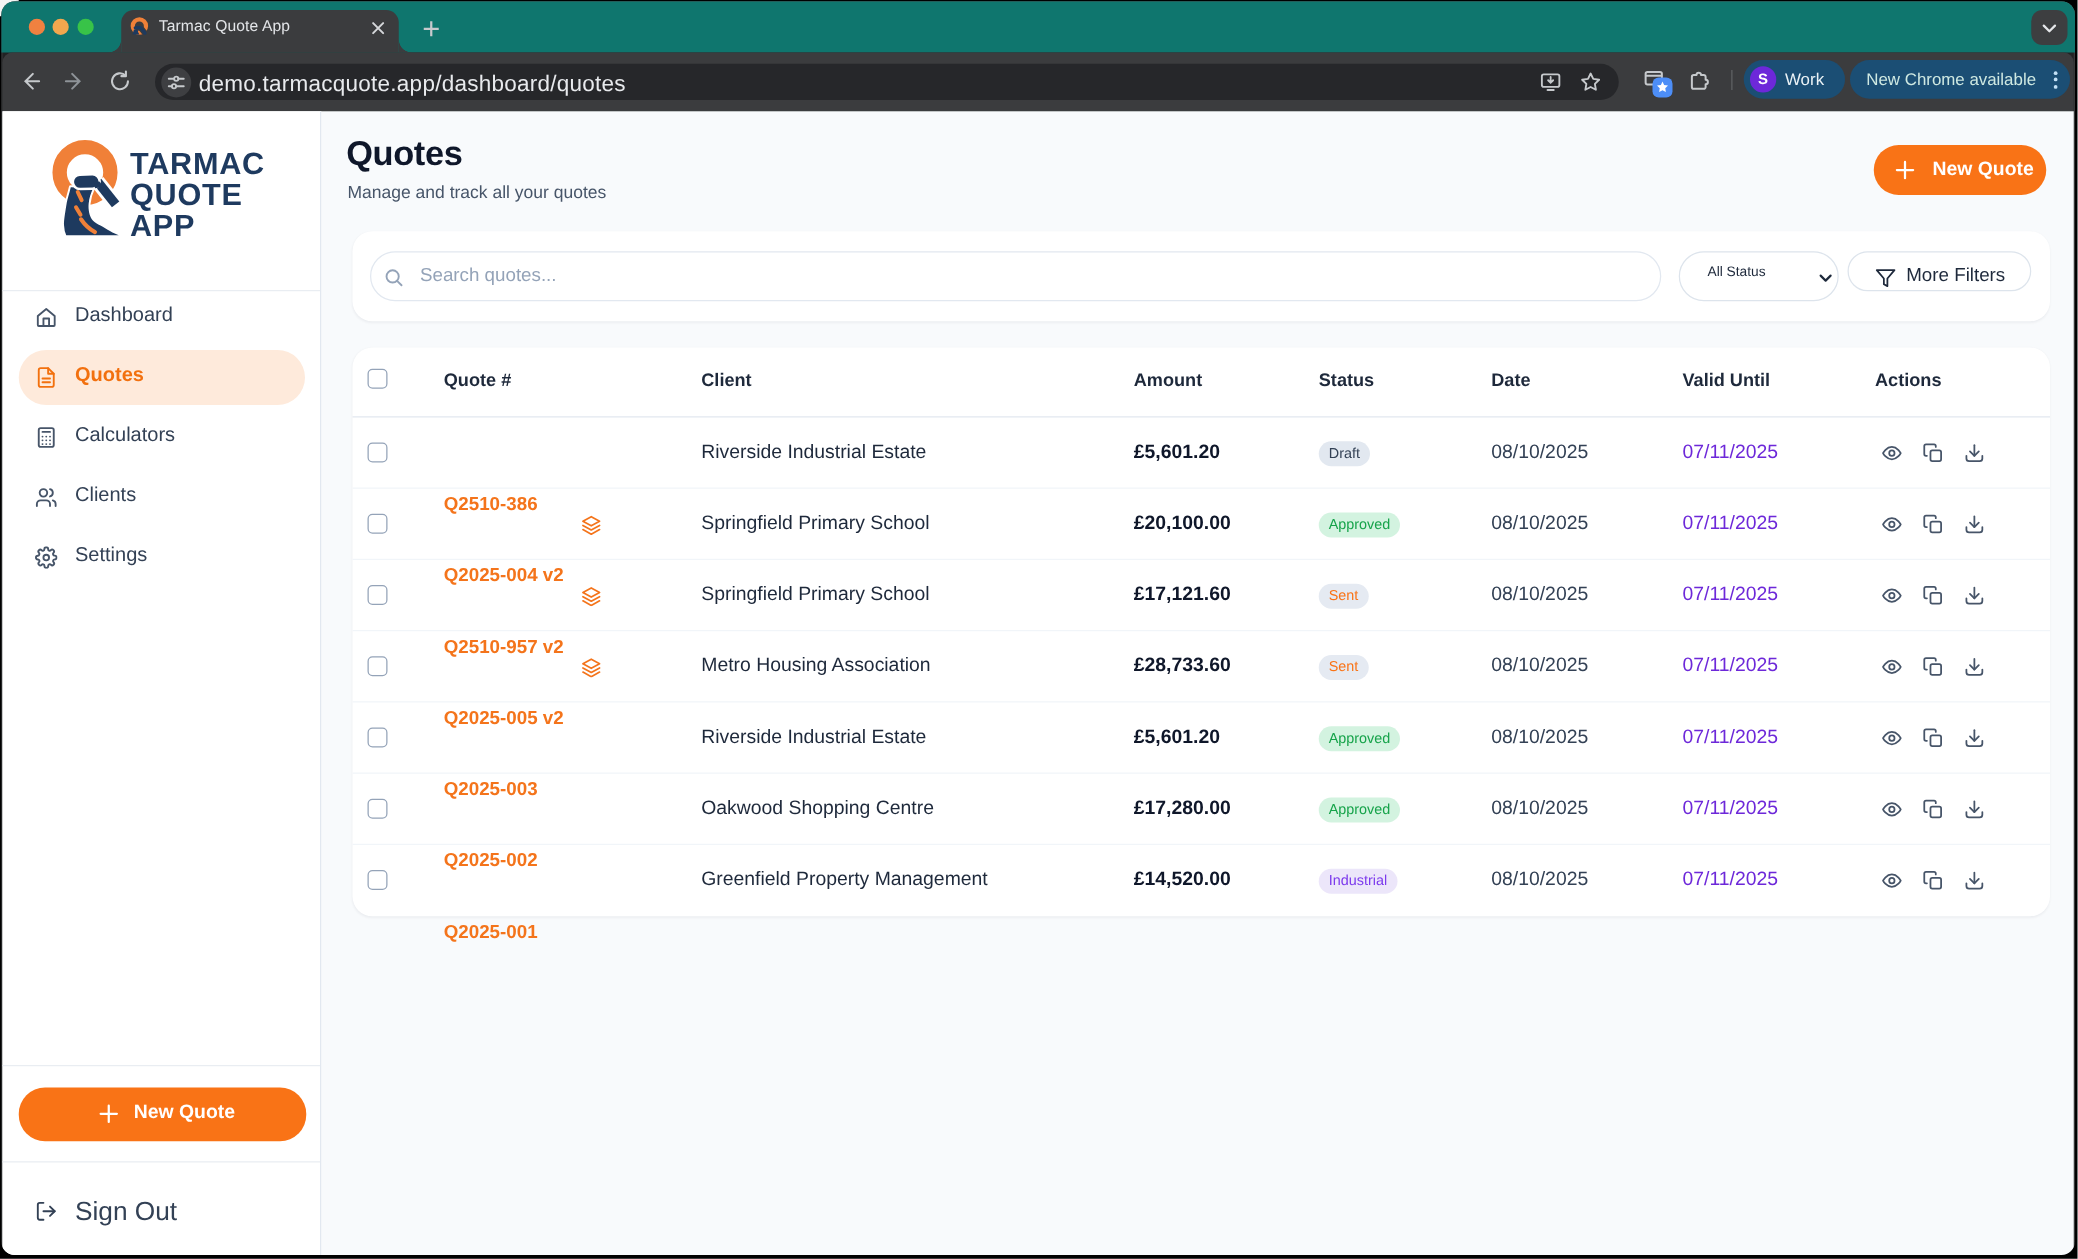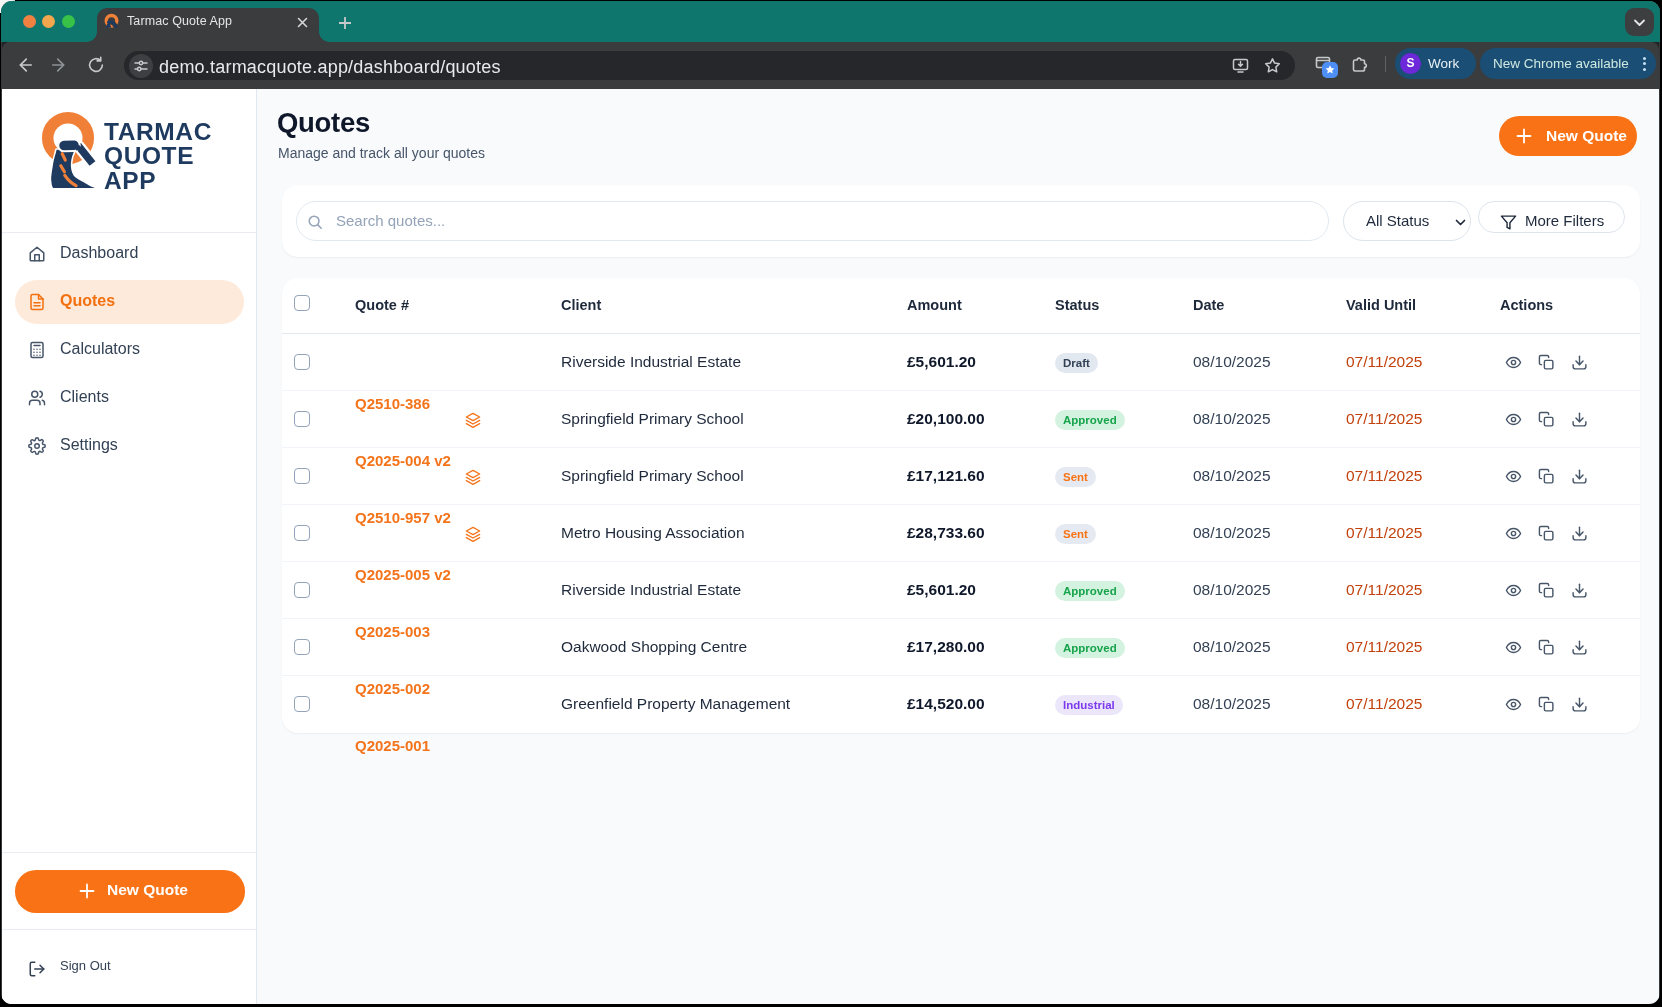--- a/index.html
+++ b/index.html
@@ -54,58 +54,58 @@
 .navitem svg { position:absolute; left:13px; top:13px; width:18px; height:18px; }
 .navitem .lbl { position:absolute; left:45px; top:11.5px; font-size:16px; font-weight:500; }
 .navitem.active { background:#feeadb; color:#f2700e; }
 .navitem.active .lbl { font-weight:bold; }
 .sb-bottom { position:absolute; left:0; bottom:0; width:100%; }
 .sb-newquote { position:absolute; left:13px; top:17px; width:230px; height:43px; background:#f97316; border-radius:21px; color:#fff; }
 .sb-newquote .lbl { position:absolute; left:92px; top:11px; font-size:15.5px; font-weight:bold; }
 .sb-newquote svg { position:absolute; left:64px; top:13px; }
 .signout { position:absolute; left:0; top:76px; width:100%; height:76px; border-top:1px solid #e9edf2; color:#334155; }
 .signout svg { position:absolute; left:26px; top:30px; width:18px; height:18px; }
-.signout .lbl { position:absolute; left:58px; top:28px; font-size:13px; font-weight:500; }
+.signout .lbl { position:absolute; left:58px; top:28px; font-size:21px; font-weight:500; }
 
 .main { position:absolute; left:255px; top:0; right:0; bottom:0; }
 .pg-title { position:absolute; left:20px; top:18px; font-size:27.5px; font-weight:800; color:#0f172a; letter-spacing:-0.3px; }
 .pg-sub { position:absolute; left:21px; top:56px; font-size:14px; color:#475569; }
 .btn-newquote { position:absolute; right:22px; top:27px; width:138px; height:40px; background:#f97316; border-radius:21px; color:#fff; }
 .btn-newquote .lbl { position:absolute; left:47px; top:11px; font-size:15.5px; font-weight:bold; }
 .btn-newquote svg { position:absolute; left:17px; top:12px; }
 
 .searchcard { position:absolute; left:25px; top:96px; right:19px; height:72px; background:#fff; border-radius:16px; box-shadow:0 1px 2px rgba(15,23,42,0.05); }
 .searchbox { position:absolute; left:14px; top:16px; width:1033px; height:40px; border:1px solid #e2e8f0; border-radius:20px; }
 .searchbox svg { position:absolute; left:10px; top:12px; }
 .searchbox .ph { position:absolute; left:39px; top:10px; font-size:15px; color:#94a3b8; }
 .selstatus { position:absolute; left:1061px; top:16px; width:128px; height:40px; border:1px solid #dde4ec; border-radius:20px; }
-.selstatus .lbl { position:absolute; left:22px; top:10px; font-size:15px; color:#1e293b; }
+.selstatus .lbl { position:absolute; left:22px; top:10px; font-size:11px; color:#1e293b; }
 .selstatus svg { position:absolute; right:4px; top:15px; }
 .morefilters { position:absolute; left:1196px; top:16px; width:147px; height:32px; border:1px solid #dde4ec; border-radius:20px; }
 .morefilters svg { position:absolute; left:21px; top:12px; }
 .morefilters .lbl { position:absolute; left:46px; top:10px; font-size:15px; color:#1e293b; font-weight:500; }
 
 .tablecard { position:absolute; left:25px; top:189px; right:19px; height:455px; background:#fff; border-radius:16px; box-shadow:0 1px 2px rgba(15,23,42,0.05); }
 .thead { position:absolute; left:0; top:0; width:100%; height:56px; border-bottom:1px solid #e2e8f0; font-size:14.5px; font-weight:bold; color:#1e293b; }
 .thead span { position:absolute; top:19px; }
 .row { position:absolute; left:0; width:100%; height:57px; border-bottom:1px solid #f1f5f9; font-size:15.5px; }
 .row:last-child { border-bottom:none; }
 .cb { position:absolute; left:12px; width:16px; height:16px; border:1.5px solid #94a3b8; border-radius:4px; top:20px; }
 .thead .cb { top:17px; }
 .qnum { position:absolute; left:73px; top:19px; color:#f4741b; font-weight:bold; font-size:15px;margin-top:42px; }
 .layers { position:absolute; left:183px; top:21px; }
 .client { position:absolute; left:279px; top:19px; color:#1e293b; }
 .amount { position:absolute; left:625px; top:19px; color:#0f172a; font-weight:bold; }
-.badge { position:absolute; left:773px; top:18.5px; height:20px; border-radius:10px; font-size:11.5px; font-weight:bold; line-height:20px; padding:0 8px;text-align:center; }
+.badge { position:absolute; left:773px; top:18.5px; height:20px; border-radius:10px; font-size:11.5px; font-weight:normal; line-height:20px; padding:0 8px;text-align:center; }
 .b-draft { background:#e2e8f0; color:#334155; }
 .b-approved { background:#d3f3e0; color:#16a34a; }
 .b-sent { background:#e5eaf2; color:#f97316; }
 .b-completed { background:#ece6fa; color:#7c3aed; }
 .date { position:absolute; left:911px; top:19px; color:#334155; }
-.valid { position:absolute; left:1064px; top:19px; color:#c2410c; }
+.valid { position:absolute; left:1064px; top:19px; color:#6d28d9; }
 .acts { position:absolute; left:1223px; top:20px; }
 .acts svg { margin-right:16px; }
 </style>
 </head>
 <body>
 <div class="wallpaper-tl"></div>
 <div class="window">
   <div class="tabstrip">
     <div class="tl tl1"></div>
       <div class="tl tl2"></div>

